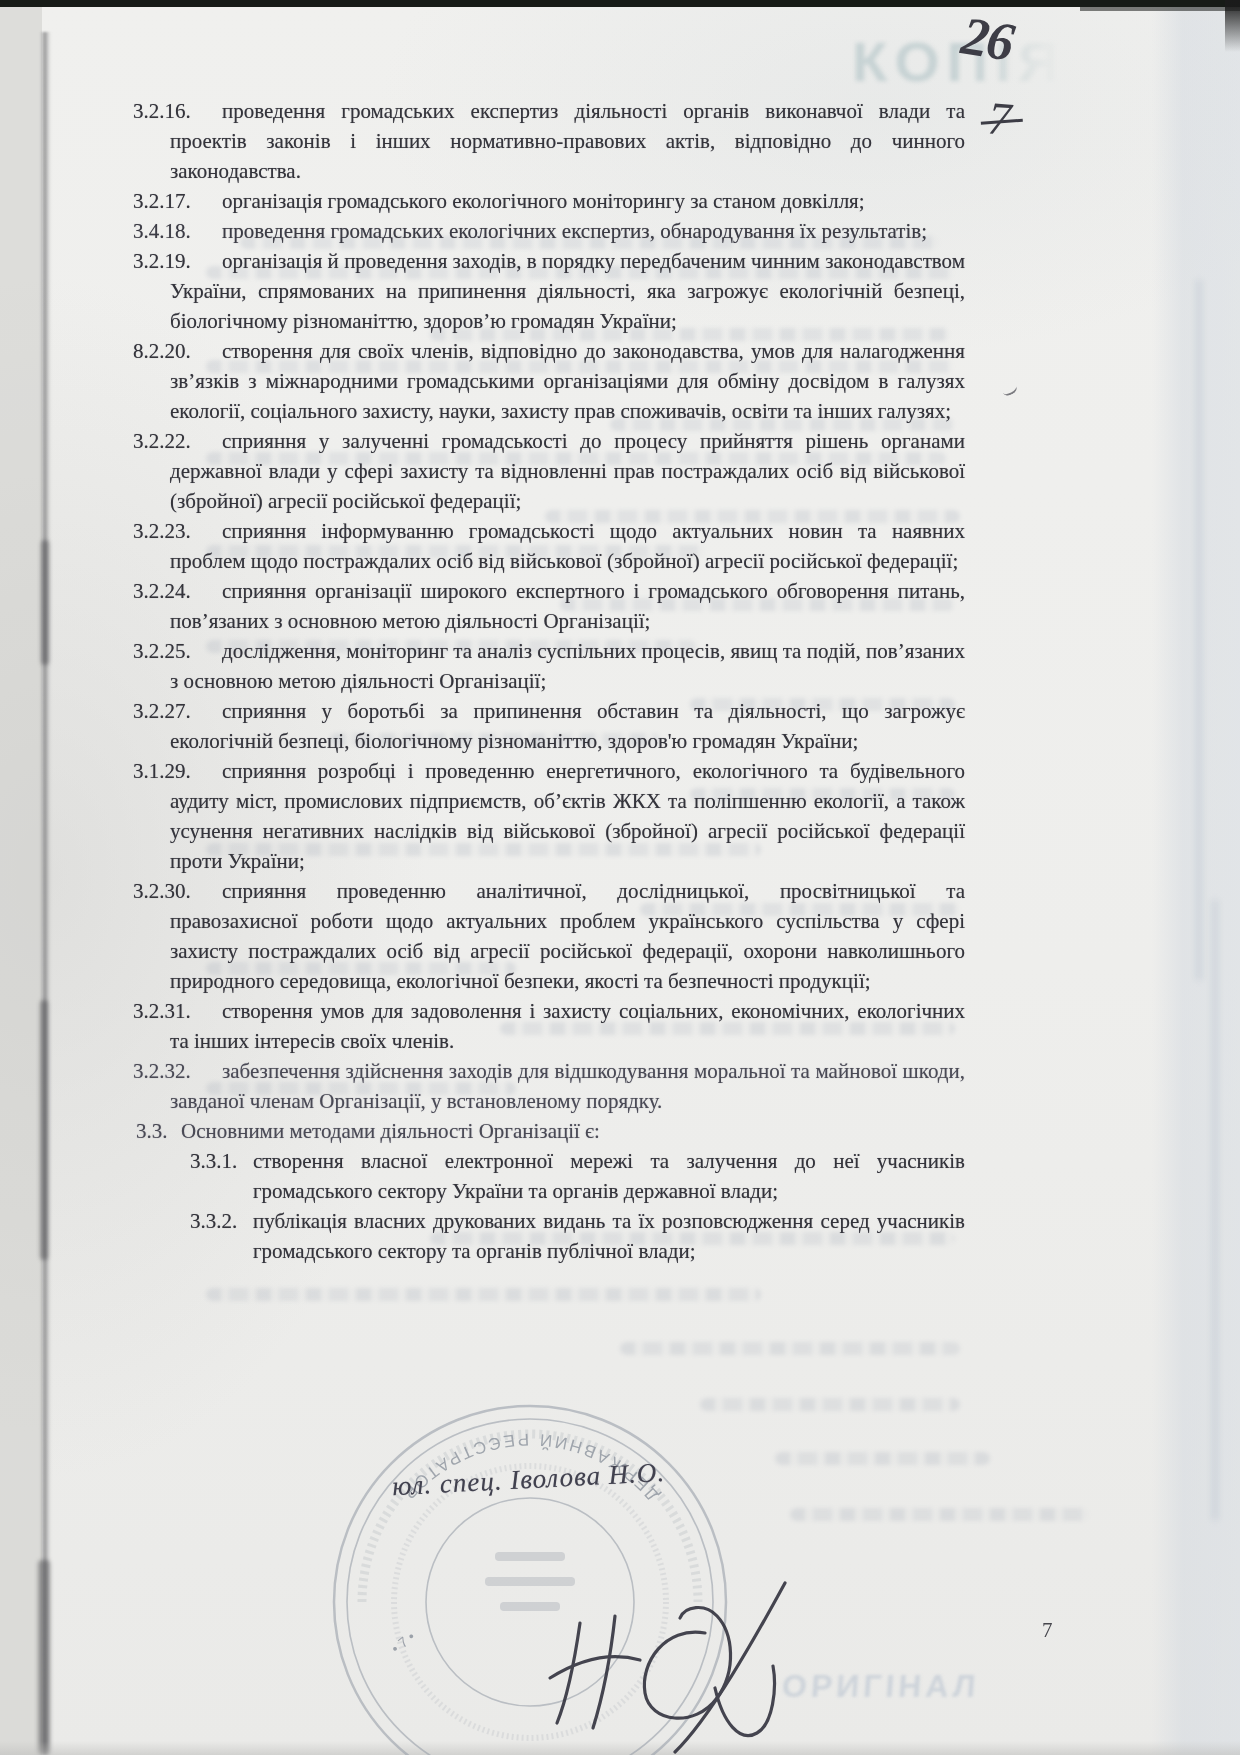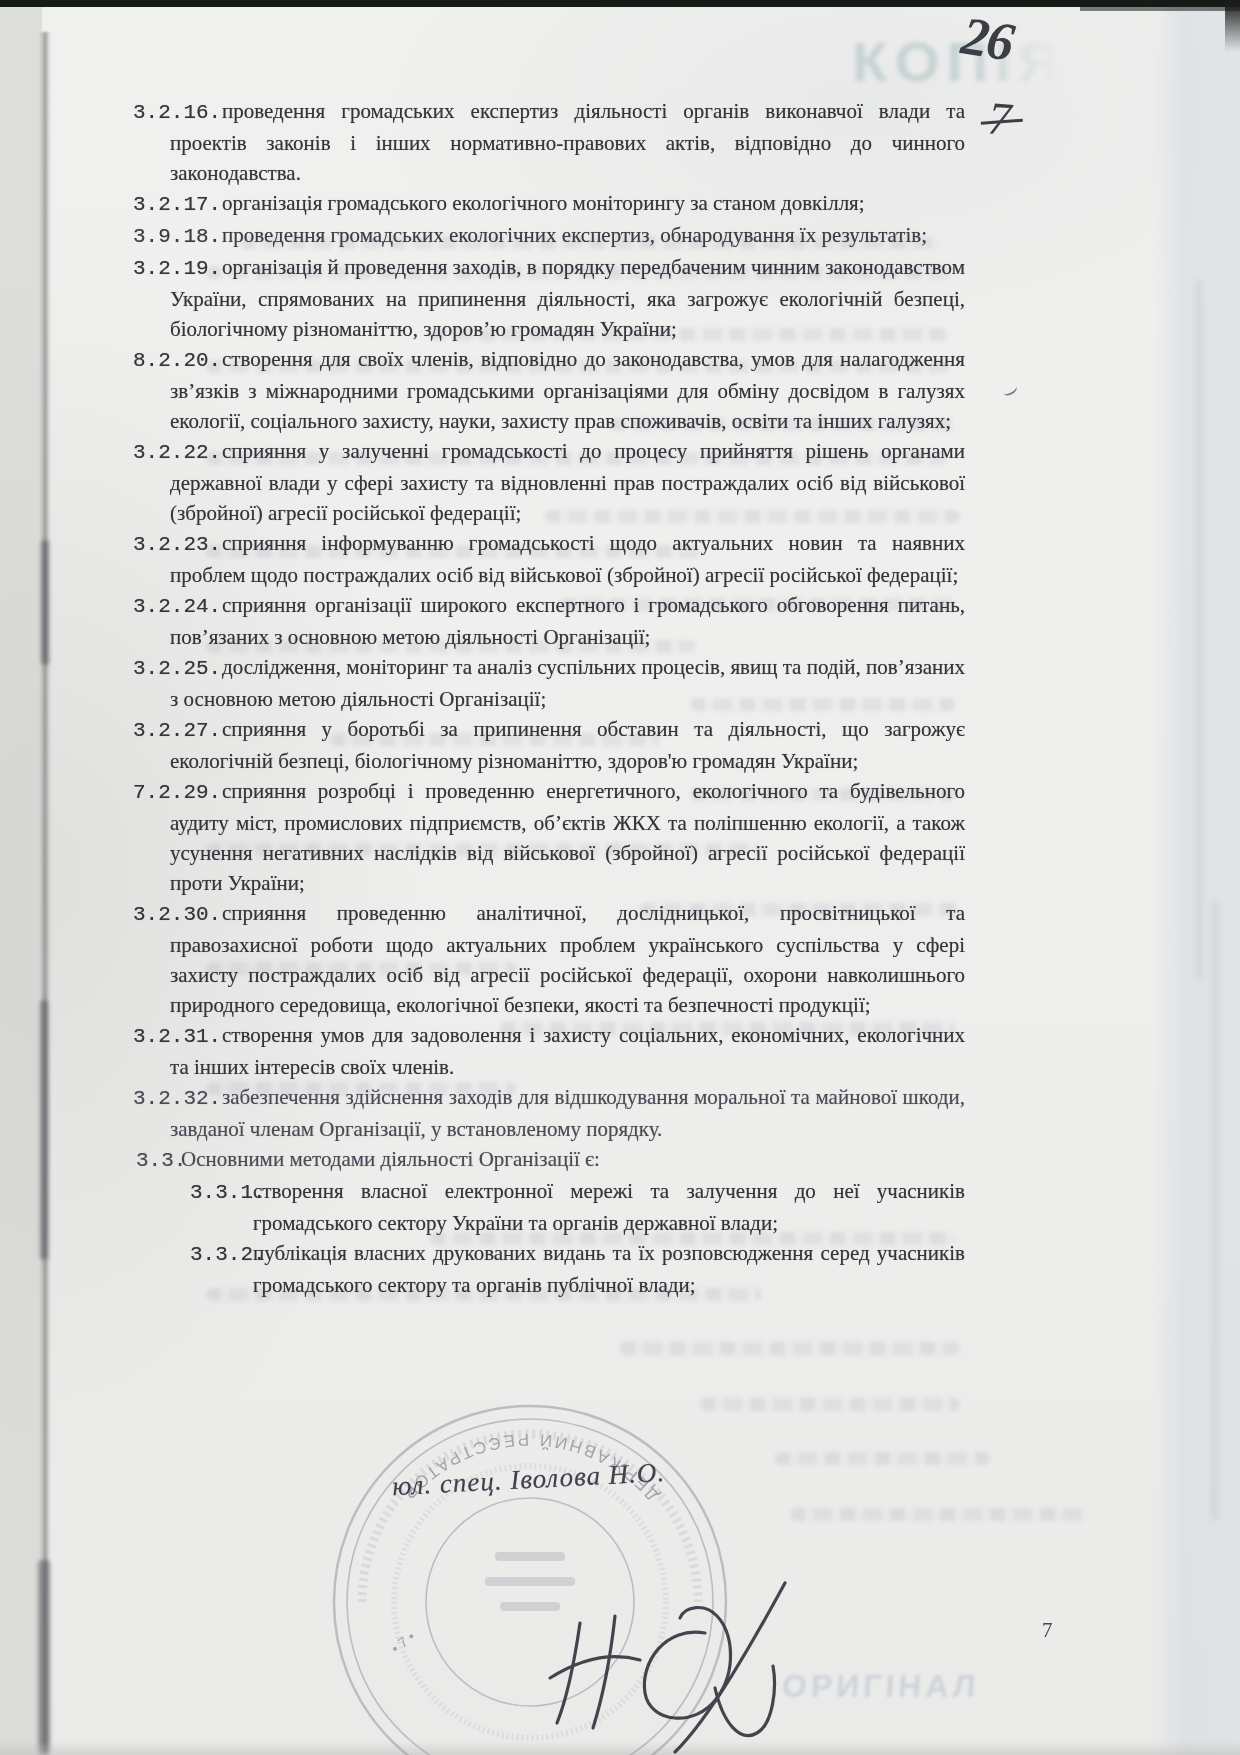--- a/index.html
+++ b/index.html
@@ -21,21 +21,21 @@
   .fold{position:absolute;left:40px;top:32px;bottom:0;width:11px;filter:blur(1px);
         background:linear-gradient(90deg,rgba(100,100,102,0) 0%,rgba(82,82,85,.55) 45%,rgba(130,130,133,.25) 75%,rgba(130,130,133,0) 100%);}
   .fold-dark{position:absolute;filter:blur(2px);background:rgba(62,62,66,.45);border-radius:4px;}
   .edge-bottom{position:absolute;bottom:0;left:0;width:100%;height:14px;background:linear-gradient(0deg,rgba(190,190,188,.55),rgba(190,190,188,0));}
 
   
   .doc{position:absolute;left:170px;top:96px;width:795px;
        font-size:21px;line-height:30px;color:#34343b;text-align:justify;
        text-shadow:0 0 .7px rgba(60,60,75,.55);}
   .clause{position:relative;}
-  .clause .num{display:inline-block;text-indent:0;font-family:Liberation Mono, monospace;}
+  .clause .num{display:inline-block;text-indent:0;}
   .clause.l1{text-indent:-37px;}
   .clause.l1 .num{width:89px;}
   .clause.l0{margin-left:-67px;text-indent:0;}
   .clause.l0 .num{width:45px;margin-left:33px;}
   .clause.l2{margin-left:83px;text-indent:-63px;}
   .clause.l2 .num{width:63px;}
   .clause:nth-child(14),.clause:nth-child(15){color:#4a4a55;text-shadow:0 0 1px rgba(90,90,110,.5);}
   .clause:nth-child(3){color:#3c3c45;}
 
   
@@ -115,29 +115,29 @@
   <div class="hand num26">26</div>
   <div class="hand num7">
     <span>7</span>
     <span class="strike"></span>
   </div>
   <div class="pen-tick"></div>
 
   <div class="doc">
       <div class="clause l1"><span class="num">3.2.16.</span>проведення громадських експертиз діяльності органів виконавчої влади та проектів законів і інших нормативно-правових актів, відповідно до чинного законодавства.</div>
       <div class="clause l1"><span class="num">3.2.17.</span>організація громадського екологічного моніторингу за станом довкілля;</div>
-      <div class="clause l1"><span class="num">3.9.18.</span>проведення громадських екологічних експертиз, обнародування їх результатів;</div>
+      <div class="clause l1"><span class="num">3.4.18.</span>проведення громадських екологічних експертиз, обнародування їх результатів;</div>
       <div class="clause l1"><span class="num">3.2.19.</span>організація й проведення заходів, в порядку передбаченим чинним законодавством України, спрямованих на припинення діяльності, яка загрожує екологічній безпеці, біологічному різноманіттю, здоров’ю громадян України;</div>
       <div class="clause l1"><span class="num">8.2.20.</span>створення для своїх членів, відповідно до законодавства, умов для налагодження зв’язків з міжнародними громадськими організаціями для обміну досвідом в галузях екології, соціального захисту, науки, захисту прав споживачів, освіти та інших галузях;</div>
       <div class="clause l1"><span class="num">3.2.22.</span>сприяння у залученні громадськості до процесу прийняття рішень органами державної влади у сфері захисту та відновленні прав постраждалих осіб від військової (збройної) агресії російської федерації;</div>
       <div class="clause l1"><span class="num">3.2.23.</span>сприяння інформуванню громадськості щодо актуальних новин та наявних проблем щодо постраждалих осіб від військової (збройної) агресії російської федерації;</div>
       <div class="clause l1"><span class="num">3.2.24.</span>сприяння організації широкого експертного і громадського обговорення питань, пов’язаних з основною метою діяльності Організації;</div>
       <div class="clause l1"><span class="num">3.2.25.</span>дослідження, моніторинг та аналіз суспільних процесів, явищ та подій, пов’язаних з основною метою діяльності Організації;</div>
       <div class="clause l1"><span class="num">3.2.27.</span>сприяння у боротьбі за припинення обставин та діяльності, що загрожує екологічній безпеці, біологічному різноманіттю, здоров'ю громадян України;</div>
-      <div class="clause l1"><span class="num">7.2.29.</span>сприяння розробці і проведенню енергетичного, екологічного та будівельного аудиту міст, промислових підприємств, об’єктів ЖКХ та поліпшенню екології, а також усунення негативних наслідків від військової (збройної) агресії російської федерації проти України;</div>
+      <div class="clause l1"><span class="num">3.1.29.</span>сприяння розробці і проведенню енергетичного, екологічного та будівельного аудиту міст, промислових підприємств, об’єктів ЖКХ та поліпшенню екології, а також усунення негативних наслідків від військової (збройної) агресії російської федерації проти України;</div>
       <div class="clause l1"><span class="num">3.2.30.</span>сприяння проведенню аналітичної, дослідницької, просвітницької та правозахисної роботи щодо актуальних проблем українського суспільства у сфері захисту постраждалих осіб від агресії російської федерації, охорони навколишнього природного середовища, екологічної безпеки, якості та безпечності продукції;</div>
       <div class="clause l1"><span class="num">3.2.31.</span>створення умов для задоволення і захисту соціальних, економічних, екологічних та інших інтересів своїх членів.</div>
       <div class="clause l1"><span class="num">3.2.32.</span>забезпечення здійснення заходів для відшкодування моральної та майнової шкоди, завданої членам Організації, у встановленому порядку.</div>
       <div class="clause l0"><span class="num">3.3.</span>Основними методами діяльності Організації є:</div>
       <div class="clause l2"><span class="num">3.3.1.</span>створення власної електронної мережі та залучення до неї учасників громадського сектору України та органів державної влади;</div>
       <div class="clause l2"><span class="num">3.3.2.</span>публікація власних друкованих видань та їх розповсюдження серед учасників громадського сектору та органів публічної влади;</div>
     </div>
 
   <svg class="stamp-svg" width="460" height="363" viewBox="0 0 460 363">
     <g fill="none" stroke="#99a0aa" opacity="0.6">

